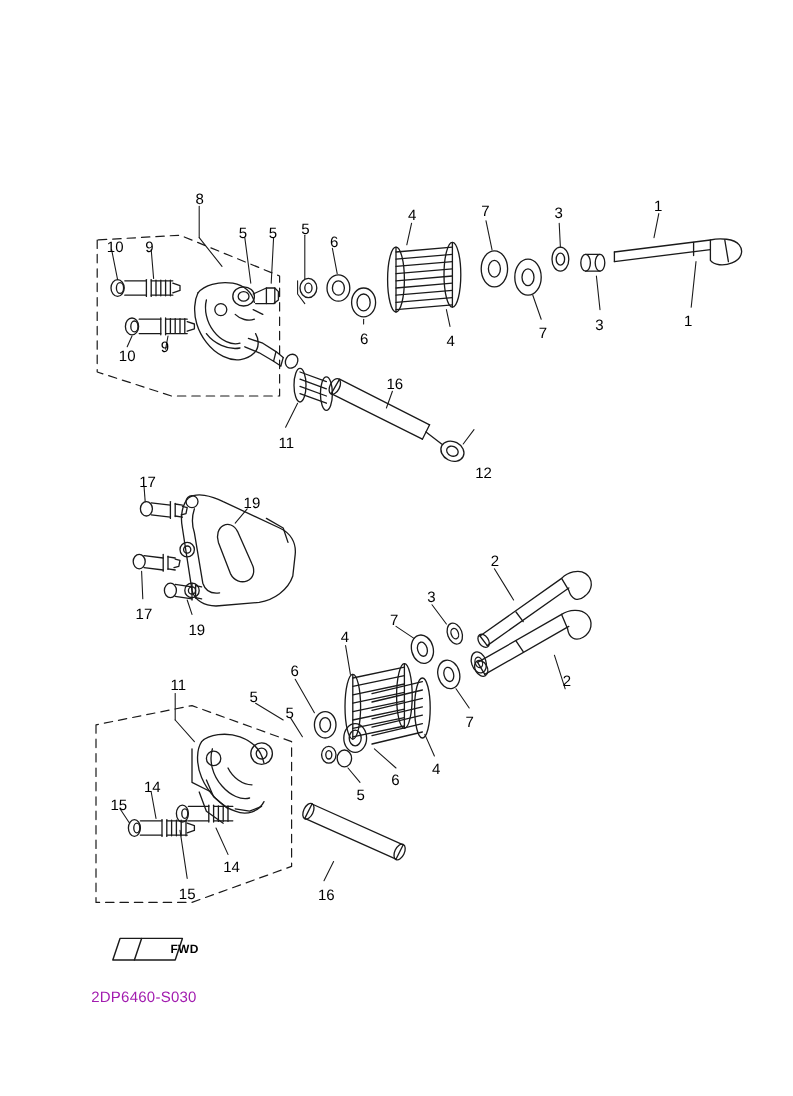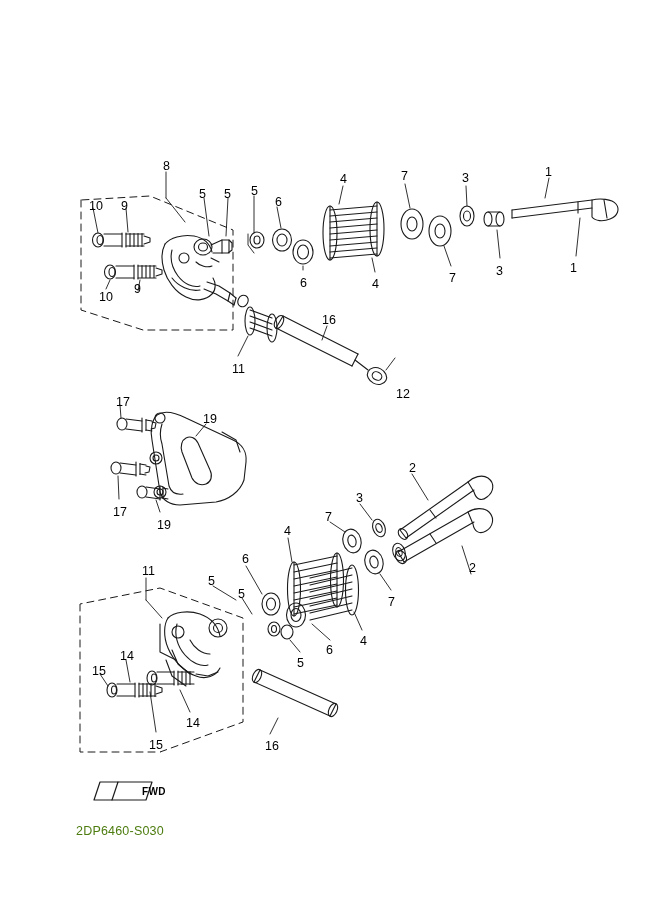--- a/index.html
+++ b/index.html
@@ -33,21 +33,21 @@
     font-family: "Liberation Sans", sans-serif;
     color: #000000;
     white-space: nowrap;
     line-height: 1;
   }
   .partcode {
     position: absolute;
     font-size: 12.5px;
     letter-spacing: 0.2px;
     font-family: "Liberation Sans", sans-serif;
-    color: #4d7c0f;
+    color: #a21caf;
     white-space: nowrap;
   }
   .fwd-label {
     position: absolute;
     font-size: 10px;
     font-weight: bold;
     font-family: "Liberation Sans", sans-serif;
     color: #000000;
     letter-spacing: 0.3px;
   }

